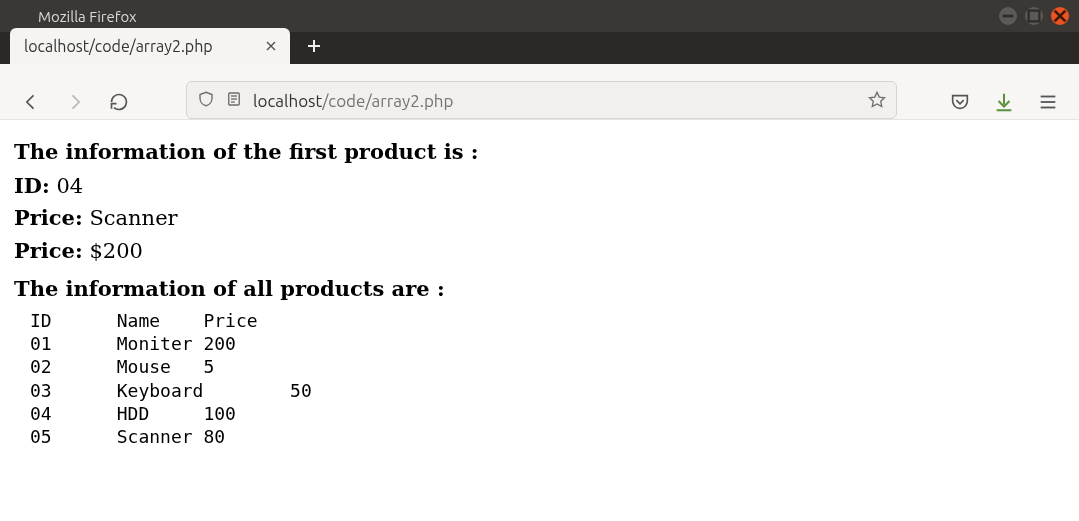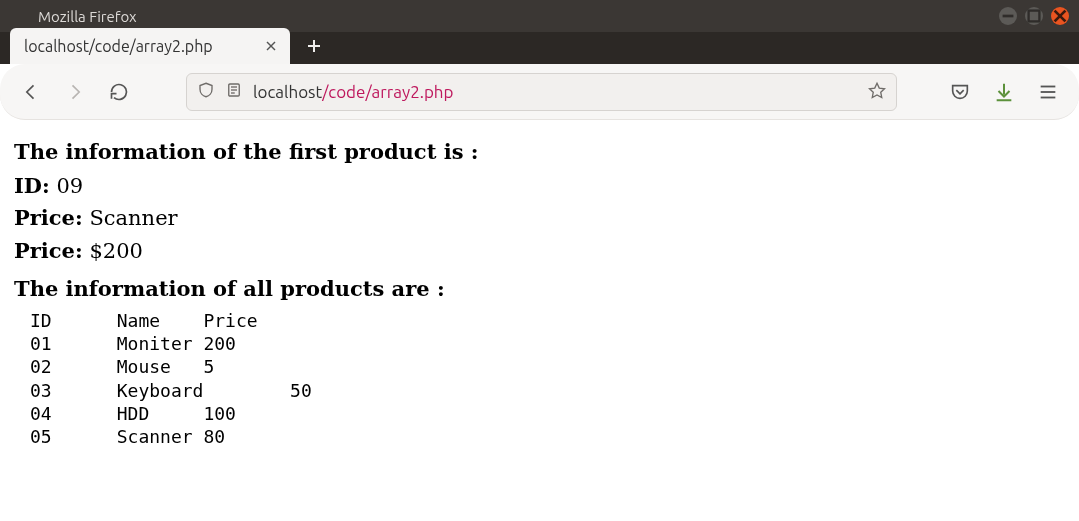--- a/index.html
+++ b/index.html
@@ -66,24 +66,23 @@
     display: flex; align-items: center; justify-content: center;
     color: #f0eeec; font-size: 22px;
     margin-left: 6px;
   }
 
   .toolbar {
     height: 56px;
     background: #f7f6f5;
     border-bottom: 1px solid #e6e3e0;
     display: flex;
-    align-items: center;
+    align-items: flex-end;
     padding: 0 14px;
     gap: 10px;
-    border-radius: 25px;
   }
   .navbtn {
     width: 34px; height: 34px;
     display: flex; align-items: center; justify-content: center;
     color: #555;
   }
   .navbtn.disabled { color: #b8b5b2; }
   .navbtn svg { width: 20px; height: 20px; }
 
   .urlbar {
@@ -97,21 +96,21 @@
     padding: 0 10px;
     margin-left: 40px;
     margin-right: 36px;
     font-size: 17px;
     color: #454442;
     gap: 10px;
   }
   .urlbar svg { width: 18px; height: 18px; color: #6f6c69; flex-shrink: 0; }
   .urltext { flex: 1; display: flex; align-items: baseline; }
   .urlhost { color: #333; }
-  .urlpath { color: #be185d; }
+  .urlpath { color: #737373; }
   .star { margin-left: auto; }
 
   .toolicon {
     width: 34px; height: 34px;
     display: flex; align-items: center; justify-content: center;
     color: #555;
   }
   .toolicon svg { width: 22px; height: 22px; }
   .download svg { color: #5c913b; }
 
@@ -242,21 +241,21 @@
         <line x1="4" y1="12" x2="20" y2="12"></line>
         <line x1="4" y1="18" x2="20" y2="18"></line>
       </svg>
   </div>
 </div>
 
 <div class="content">
   <h3>The information of the first product is :</h3>
   <div class="row">
     <span class="label">ID:</span>
-    <span>09</span>
+    <span>04</span>
   </div>
   <div class="row">
     <span class="label">Price:</span>
     <span>Scanner</span>
   </div>
   <div class="row">
     <span class="label">Price:</span>
     <span>$200</span>
   </div>
 

